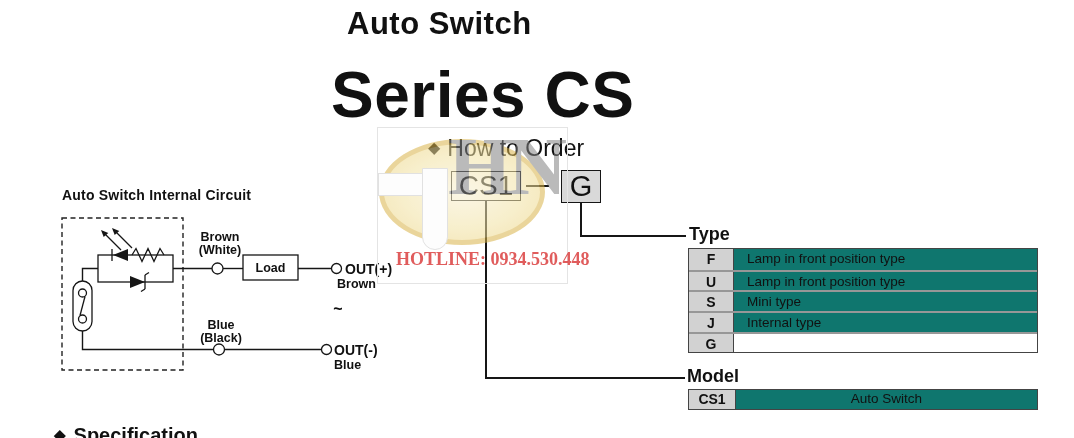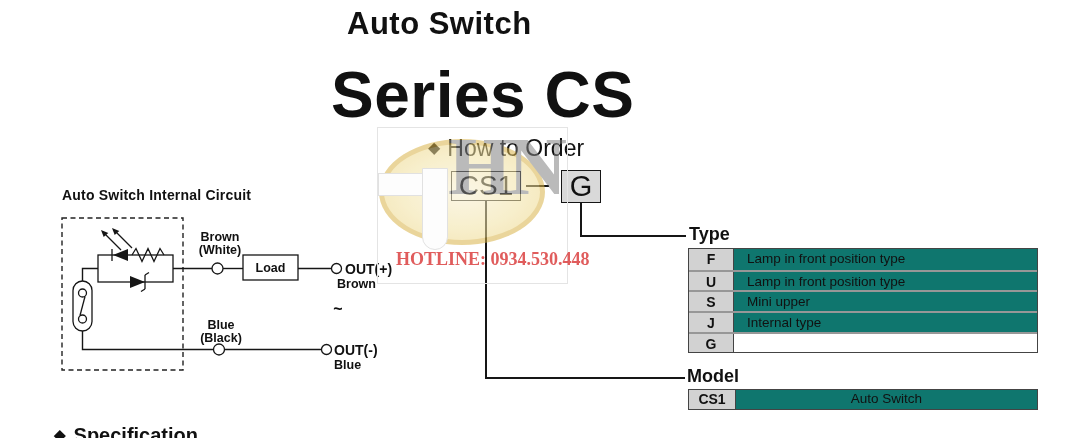--- a/index.html
+++ b/index.html
@@ -162,21 +162,21 @@
     <div class="spec-row">
       <div class="code-cell">F</div>
       <div class="desc-cell">Lamp in front position type</div>
     </div>
     <div class="spec-row">
       <div class="code-cell">U</div>
       <div class="desc-cell">Lamp in front position type</div>
     </div>
     <div class="spec-row">
       <div class="code-cell">S</div>
-      <div class="desc-cell">Mini upper</div>
+      <div class="desc-cell">Mini type</div>
     </div>
     <div class="spec-row">
       <div class="code-cell">J</div>
       <div class="desc-cell">Internal type</div>
     </div>
     <div class="spec-row">
       <div class="code-cell">G</div>
     </div>
   </div>
 

